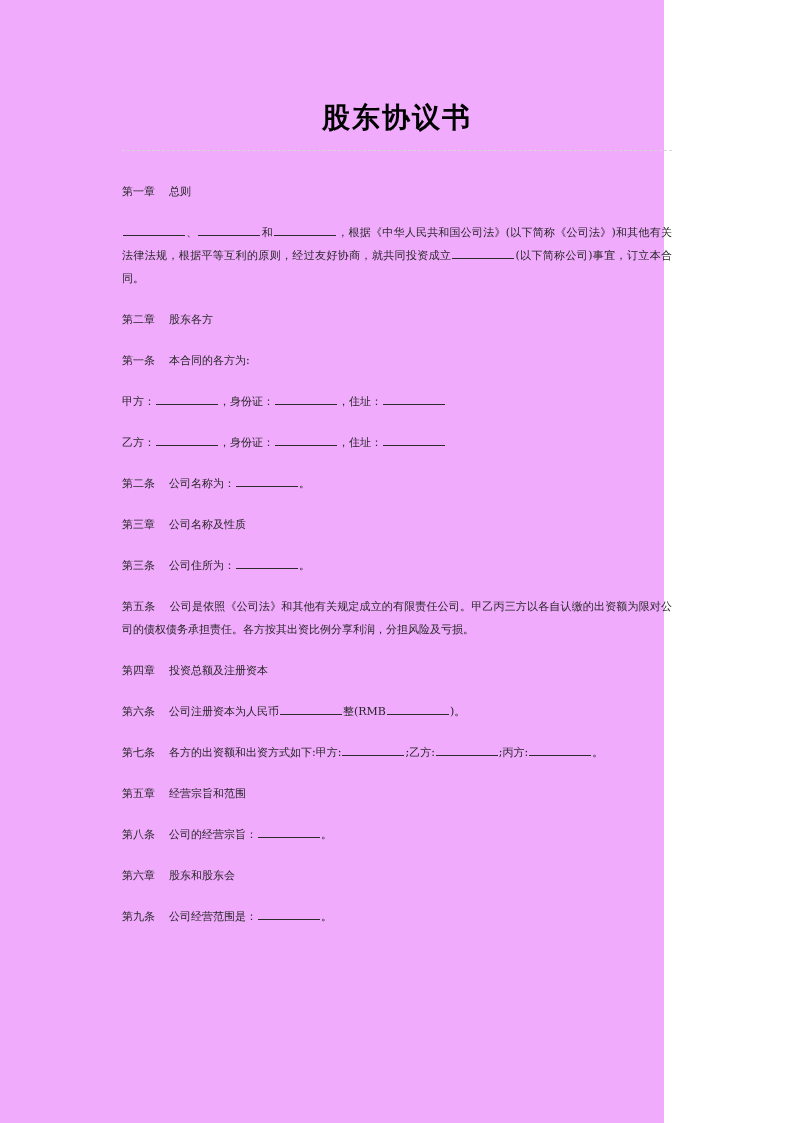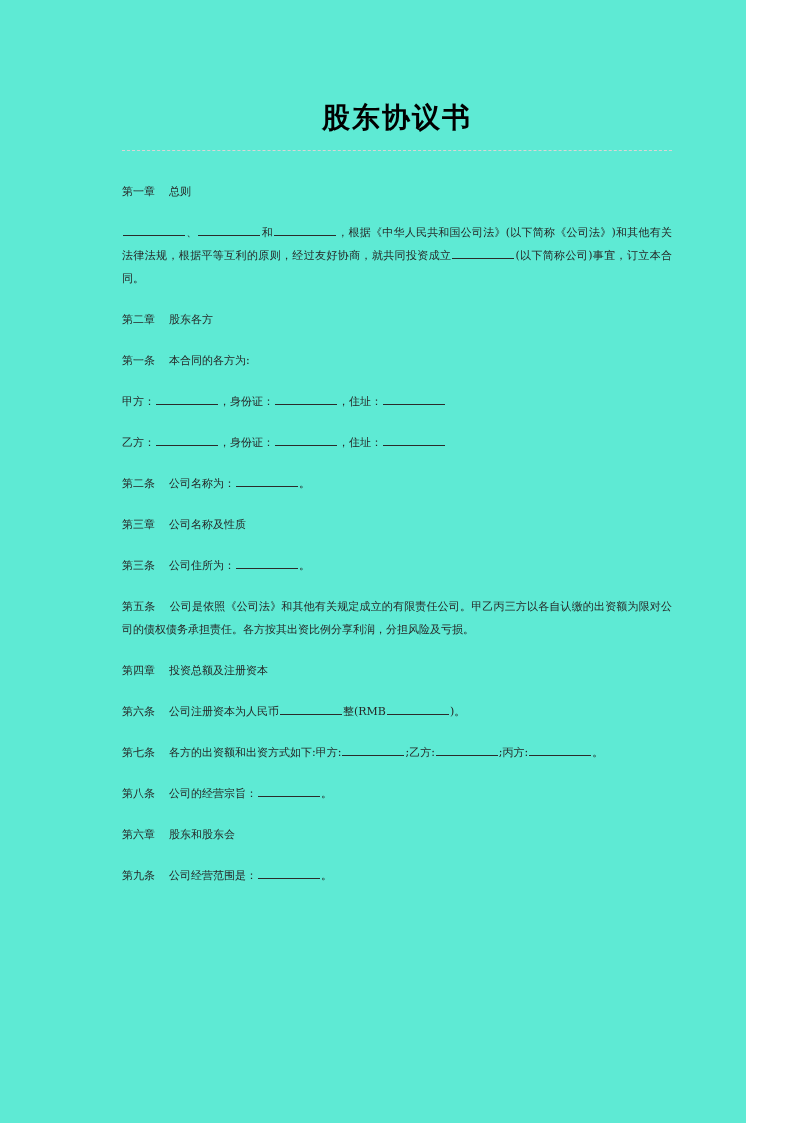--- a/index.html
+++ b/index.html
@@ -9,23 +9,23 @@
   }
   body {
     width: 794px;
     height: 1123px;
     font-family: "DejaVu Serif", "Liberation Serif", serif;
     color: #1a1a1a;
     overflow: hidden;
   }
   .page {
     position: relative;
-    width: 746px;
+    width: 664px;
     height: 1123px;
-    background: #5eead4;
+    background: #f0abfc;
     box-sizing: border-box;
   }
   .content {
     position: absolute;
     left: 122px;
     top: 0;
     width: 550px;
   }
   .doc-title {
     font-family: "DejaVu Serif", "Liberation Serif", serif;
@@ -108,20 +108,21 @@
 
 
       <p class="line para"><span>第五条</span><span class="chap-gap"></span><span>公司是依照《公司法》和其他有关规定成立的有限责任公司。甲乙丙三方以各自认缴的出资额为限对公司的债权债务承担责任。各方按其出资比例分享利润，分担风险及亏损。</span></p>
 
       <p class="line"><span>第四章</span><span class="chap-gap"></span><span>投资总额及注册资本</span></p>
 
       <p class="line"><span>第六条</span><span class="chap-gap"></span><span>公司注册资本为人民币</span><span class="blank b-md"></span><span>整(RMB</span><span class="blank b-md"></span><span>)。</span></p>
 
       <p class="line"><span>第七条</span><span class="chap-gap"></span><span>各方的出资额和出资方式如下:</span><span>甲方:</span><span class="blank b-md"></span><span>;乙方:</span><span class="blank b-md"></span><span>;丙方:</span><span class="blank b-md"></span><span>。</span></p>
 
+      <p class="line"><span>第五章</span><span class="chap-gap"></span><span>经营宗旨和范围</span></p>
 
       <p class="line"><span>第八条</span><span class="chap-gap"></span><span>公司的经营宗旨：</span><span class="blank b-md"></span><span>。</span></p>
 
       <p class="line"><span>第六章</span><span class="chap-gap"></span><span>股东和股东会</span></p>
 
       <p class="line"><span>第九条</span><span class="chap-gap"></span><span>公司经营范围是：</span><span class="blank b-md"></span><span>。</span></p>
 
     </div>
   </div>
 </div>

